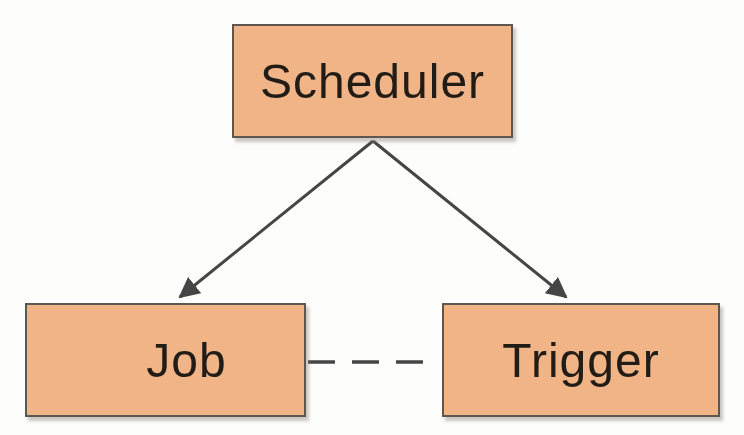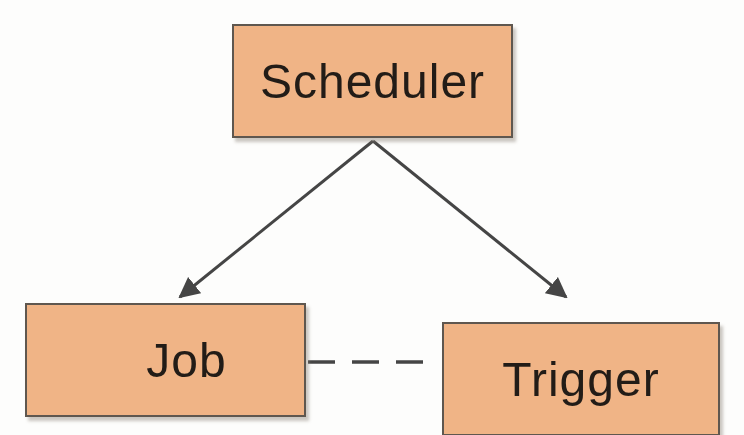--- a/index.html
+++ b/index.html
@@ -38,21 +38,21 @@
     box-shadow: 3px 4px 3px rgba(140, 130, 120, 0.45);
     display: flex;
     align-items: center;
     justify-content: center;
     font-size: 48px;
     letter-spacing: 1px;
     color: var(--text-color);
   }
   .node-scheduler { left: 232px; top: 24px;  width: 281px; height: 114px; }
   .node-job       { left: 25px;  top: 303px; width: 281px; height: 114px; padding-left: 42px; }
-  .node-trigger   { left: 442px; top: 303px; width: 278px; height: 114px; margin-top: 19px; }
+  .node-trigger   { left: 442px; top: 303px; width: 278px; height: 114px; }
 </style>
 </head>
 <body>
 
 <div class="canvas">
 
   <svg class="edges" viewBox="0 0 744 435" xmlns="http://www.w3.org/2000/svg">
     <defs>
       <marker id="arrowhead" viewBox="0 0 10 10" refX="9" refY="5" markerWidth="7" markerHeight="7" orient="auto-start-reverse">
         <path d="M 0 0 L 10 5 L 0 10 z" style="fill: var(--line-color);"></path>

